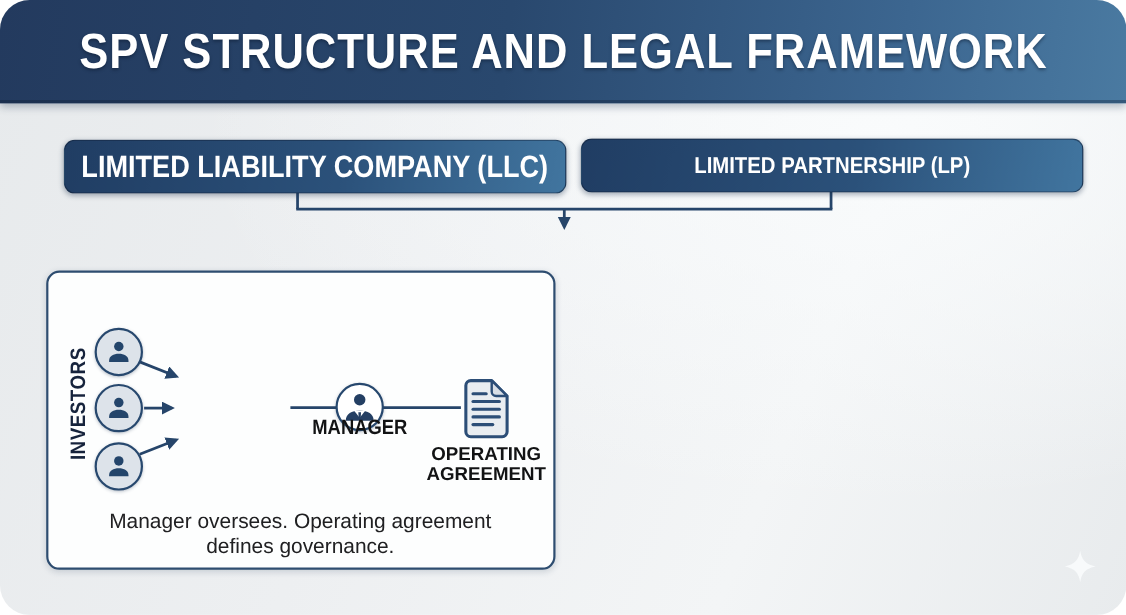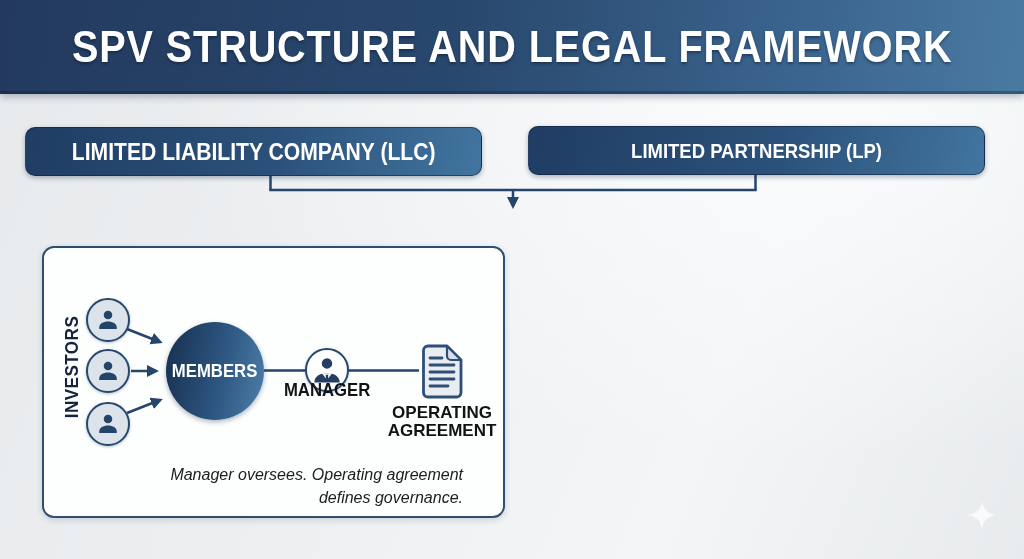--- a/index.html
+++ b/index.html
@@ -2,41 +2,42 @@
 <html><head>
 <meta charset="utf-8">
 <style>
   html,body{margin:0;padding:0;}
   .stage{
     position:relative;width:1024px;height:559px;overflow:hidden;
     font-family:"Liberation Sans","DejaVu Sans",sans-serif;
     background:
       radial-gradient(ellipse at 78% 22%, rgba(250,252,253,.9) 0%, rgba(250,252,253,0) 55%),
       linear-gradient(112deg,#e7eaec 0%,#edeff1 38%,#f3f5f6 70%,#e8ebed 100%);
+    border-radius: 27px;
   }
   .cond{display:inline-block;transform:scaleX(0.88);white-space:nowrap;}
   
   .header{
     position:absolute;left:0;top:0;width:1024px;height:94px;
     background:linear-gradient(97deg,#233a5e 0%,#29486e 45%,#3c6690 80%,#4a7aa1 100%);
     display:flex;align-items:center;justify-content:center;
     box-shadow:0 3px 7px rgba(25,45,75,.3), inset 0 -3px 0 rgba(14,28,52,.35);
   }
   .header h1{
     margin:0;color:#ffffff;font-size:45px;font-weight:700;letter-spacing:1px;
     text-shadow:0 2px 3px rgba(8,22,42,.45);
   }
   
   .node{
     position:absolute;display:flex;align-items:center;justify-content:center;
     color:#fff;font-weight:700;border-radius:10px;
     border:1px solid rgba(16,31,55,.55);
     box-shadow:0 2px 5px rgba(25,45,75,.35);
   }
-  .llc{left:25px;top:127px;width:455px;height:47px;font-size:24px;
+  .llc{left:58px;top:127px;width:455px;height:47px;font-size:28px;
     background:linear-gradient(100deg,#203d63 0%,#2b517a 55%,#41759f 100%);}
   .lp{left:528px;top:126px;width:455px;height:47px;font-size:21px;
     background:linear-gradient(100deg,#203d63 0%,#2b517a 55%,#41759f 100%);}
   .bar{left:42px;top:218px;width:940px;height:46px;font-size:24px;letter-spacing:.5px;
     background:linear-gradient(100deg,#203d63 0%,#2d557e 50%,#4680ab 100%);}
   
   .panel{
     position:absolute;left:42px;top:246px;width:463px;height:272px;
     background:#fdfefe;border:2px solid #2e4d70;border-radius:12px;
     box-shadow:0 2px 6px rgba(40,60,90,.18);box-sizing:border-box;
@@ -66,22 +67,22 @@
     position:absolute;left:305px;top:348px;width:44px;height:44px;border-radius:50%;
     background:#ffffff;border:2.5px solid #27486e;box-sizing:border-box;
     display:flex;align-items:center;justify-content:center;overflow:hidden;
     box-shadow:0 1px 3px rgba(30,50,80,.3);
   }
   .lbl{position:absolute;font-weight:700;color:#121314;text-align:center;}
   .manager-label{left:257px;top:379px;width:140px;font-size:19px;}
   .agreement-label{left:372px;top:404px;width:140px;font-size:17px;line-height:17.5px;white-space:pre-line;}
   .doc{position:absolute;left:420px;top:343px;}
   .caption{
-    position:absolute;left:83px;top:463px;width:380px;text-align:right;
-    font-size:16px;line-height:23px;color:#202022;white-space:pre-line;font-style:italic;
+    position:absolute;left:83px;top:463px;width:380px;text-align:center;
+    font-size:19px;line-height:23px;color:#202022;white-space:pre-line;
   }
   .sparkle{position:absolute;left:966px;top:499px;opacity:.92;}
 </style>
 </head>
 <body>
 
 <div class="stage">
 
   <div class="header">
     <h1><span class="cond">SPV STRUCTURE AND LEGAL FRAMEWORK</span></h1>
@@ -132,23 +133,20 @@
       <path d="M4.2 22 v-1.2 c0-4.1 4-6.2 8.8-6.2 s8.8 2.1 8.8 6.2 V22 Z" fill="#24456b"></path>
     </svg>
   </div>
   <div class="inv-circle inv3">
     <svg width="26" height="26" viewBox="0 0 26 26">
       <circle cx="13" cy="8" r="4.3" fill="#24456b"></circle>
       <path d="M4.2 22 v-1.2 c0-4.1 4-6.2 8.8-6.2 s8.8 2.1 8.8 6.2 V22 Z" fill="#24456b"></path>
     </svg>
   </div>
 
-  <div class="members">
-    <span class="cond">MEMBERS</span>
-  </div>
 
   <div class="manager-circle">
     <svg width="34" height="34" viewBox="0 0 30 30">
       <circle cx="15" cy="9.2" r="4.6" fill="#243f63"></circle>
       <path d="M3.8 26 c0-5.4 4.8-8.2 11.2-8.2 s11.2 2.8 11.2 8.2 Z" fill="#243f63"></path>
       <polygon points="10.4,17.9 19.6,17.9 15,23.6" fill="#ffffff"></polygon>
       <polygon points="13.9,19.3 16.1,19.3 15.7,25.5 14.3,25.5" fill="#243f63"></polygon>
     </svg>
   </div>
   <div class="lbl manager-label">

